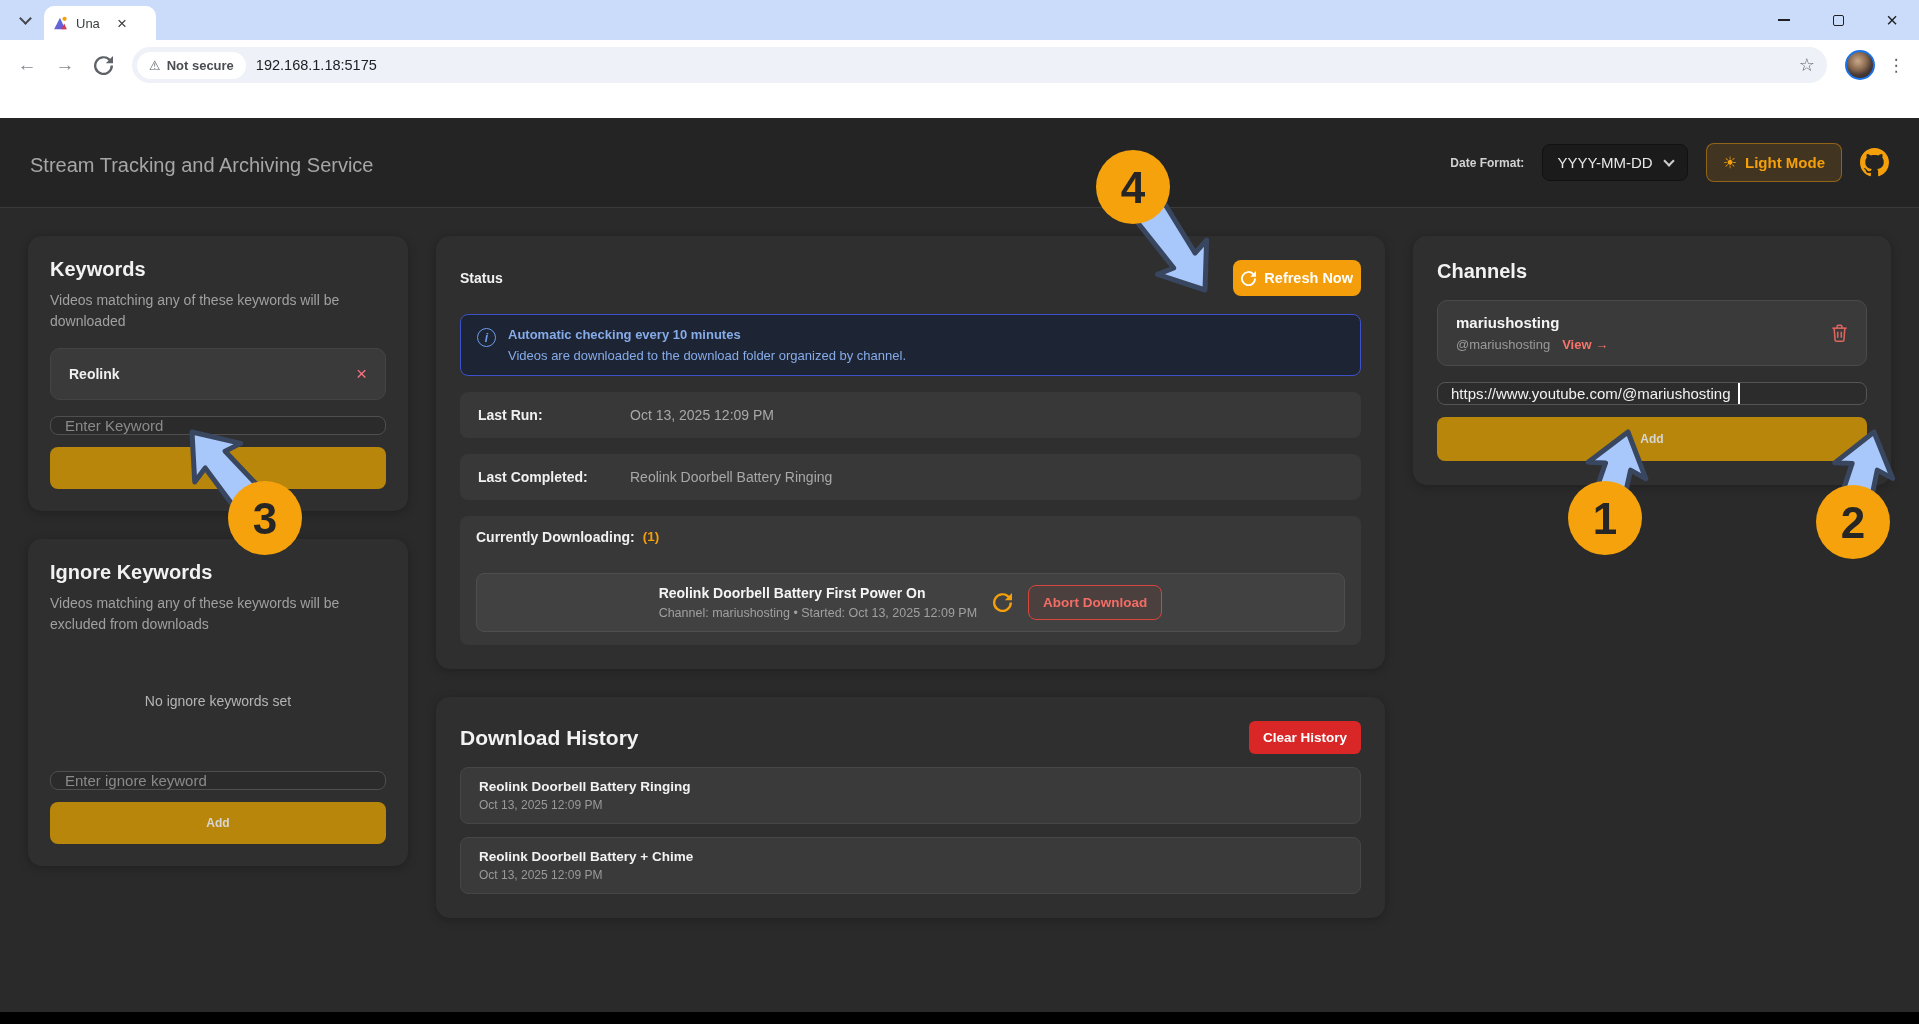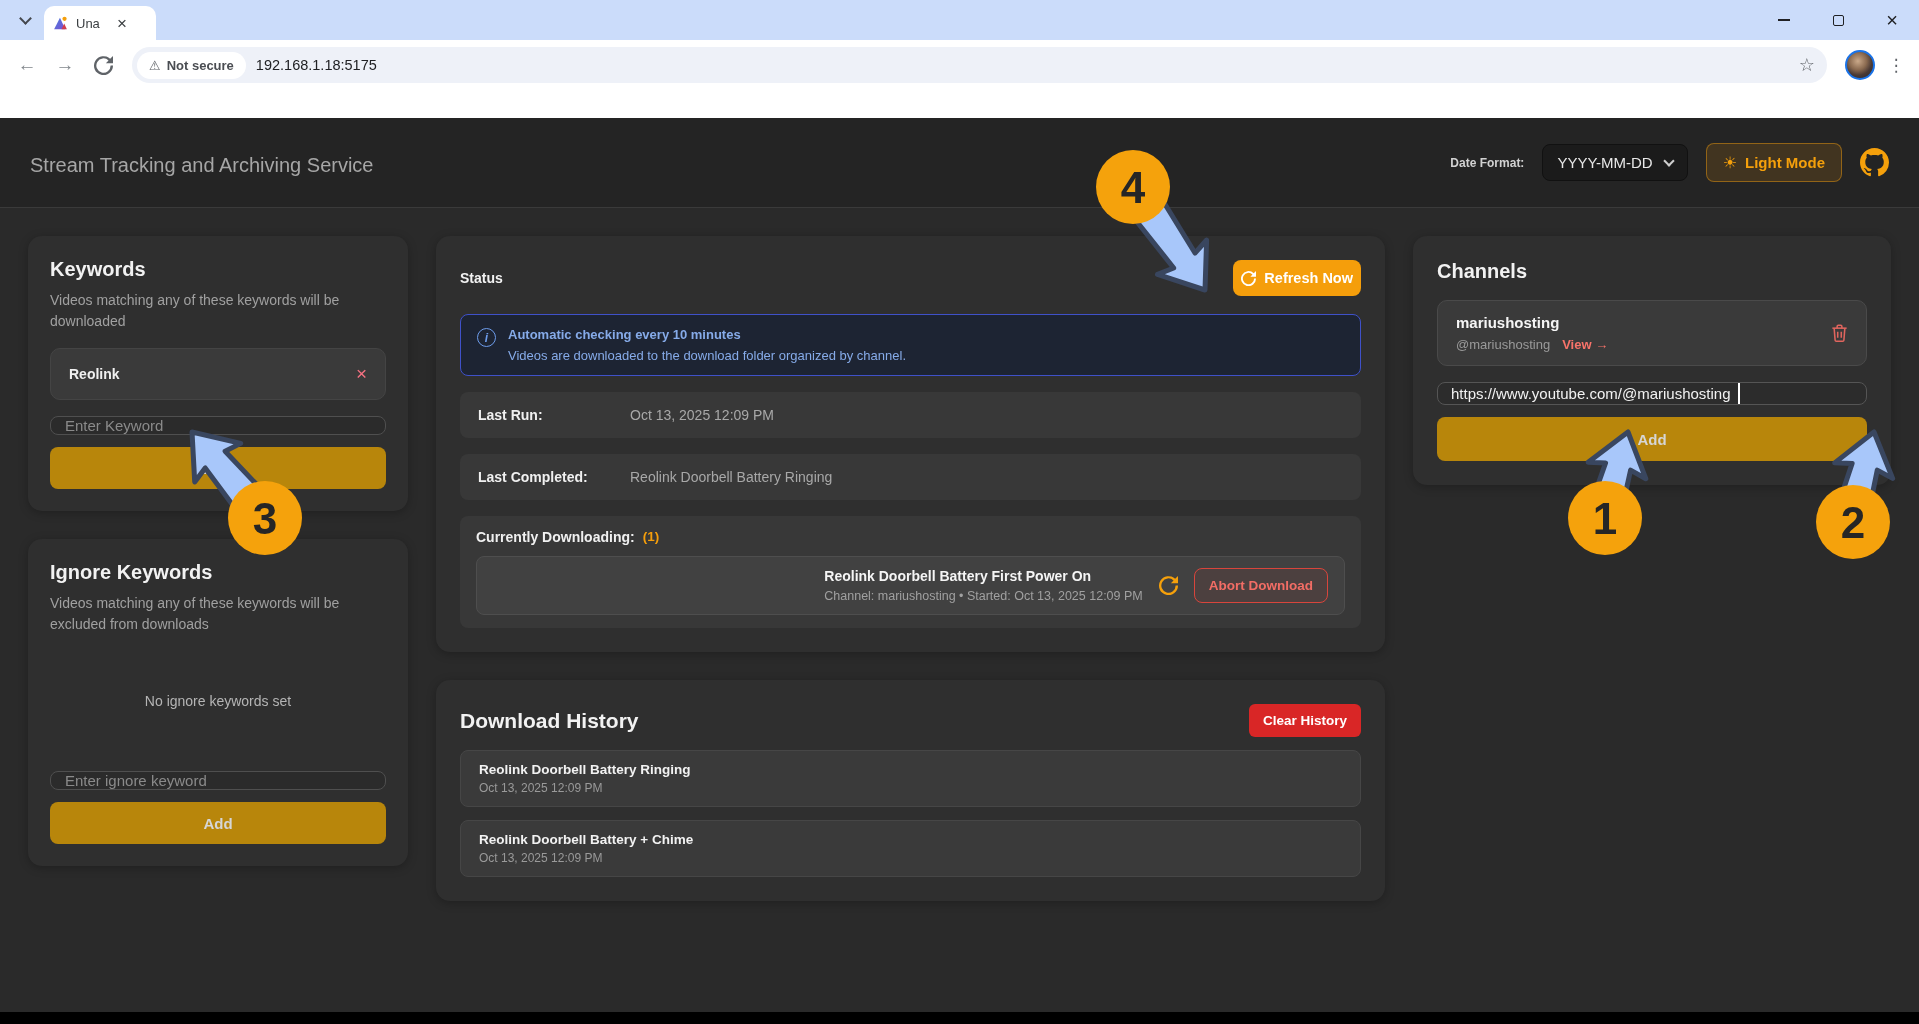--- a/index.html
+++ b/index.html
@@ -116,21 +116,21 @@
   .chip-x { color: #f47181; font-size: 19px; line-height: 0.8; cursor: pointer; }
   .input-row { margin-top: 16px; display: flex; gap: 12px; flex-direction: column; }
   .text-input {
     flex: 1; height: 42px; background: #2b2b2b; border: 1px solid #4f4f4f; border-radius: 8px;
     color: #ececec; font-size: 15px; padding: 0 14px; outline: none;
     font-family: "Liberation Sans", "DejaVu Sans", sans-serif;
   }
   .text-input::placeholder { color: #8a8a8a; }
   .btn-amber {
     min-width: 72px; height: 42px; background: #b8860b; border: none; border-radius: 8px;
-    color: #d6d6d6; font-size: 15px; font-weight: 700; cursor: pointer;
+    color: #d6d6d6; font-size: 12px; font-weight: 700; cursor: pointer;
     font-family: "Liberation Sans", "DejaVu Sans", sans-serif;
   }
   .empty-state { text-align: center; color: #b5b5b5; font-size: 14px; margin: 58px 0 62px; }
 
   
   .status-head { display: flex; align-items: center; justify-content: space-between; }
   .status-title { font-size: 14px; }
   .btn-refresh {
     background: #f59e0b; border: none; border-radius: 8px; color: #ffffff;
     font-size: 14.5px; font-weight: 700; padding: 10px 8px; cursor: pointer;
@@ -151,22 +151,22 @@
   .kv-row {
     margin-top: 16px; background: #383838; border-radius: 8px; padding: 15px 18px;
     display: flex; align-items: center;
   }
   .kv-label { width: 152px; color: #f0f0f0; font-size: 14px; font-weight: 700; flex: none; }
   .kv-value { color: #a8a8a8; font-size: 14px; }
   .dl-group { margin-top: 16px; background: #383838; border-radius: 8px; padding: 13px 16px; }
   .dl-label { color: #f0f0f0; font-size: 14px; font-weight: 700; display: flex; gap: 8px; }
   .dl-count { color: #f59e0b; font-weight: 700; font-size: 13.5px; }
   .dl-item {
-    margin-top: 11px; background: #414141; border: 1px solid #4e4e4e; border-radius: 8px;
-    padding: 11px 16px; display: flex; align-items: center; justify-content: flex-end; gap: 16px;
+    margin-top: 28px; background: #414141; border: 1px solid #4e4e4e; border-radius: 8px;
+    padding: 11px 16px; display: flex; align-items: center; justify-content: center; gap: 16px;
   }
   .dl-item-title { color: #f5f5f5; font-size: 14px; font-weight: 700; }
   .dl-item-meta { color: #a0a0a0; font-size: 12.5px; margin-top: 5px; }
   .dl-right { display: flex; align-items: center; gap: 16px; flex: none; }
   .spin-ico svg { display: block; }
   .btn-abort {
     background: rgba(224,60,48,0.07); border: 1px solid #d8453c; border-radius: 8px;
     color: #f26d65; font-size: 13.5px; font-weight: 700; padding: 9px 14px; cursor: pointer;
     font-family: "Liberation Sans", "DejaVu Sans", sans-serif;
   }

